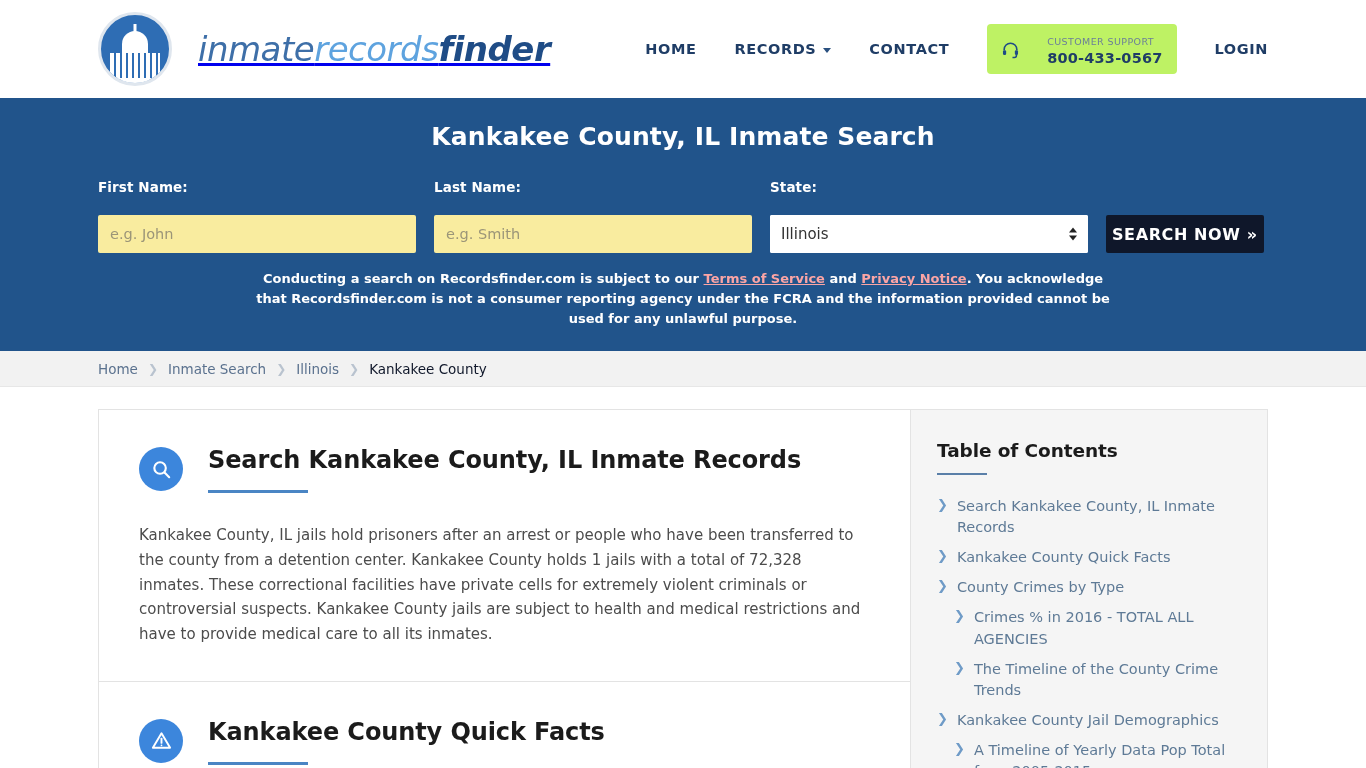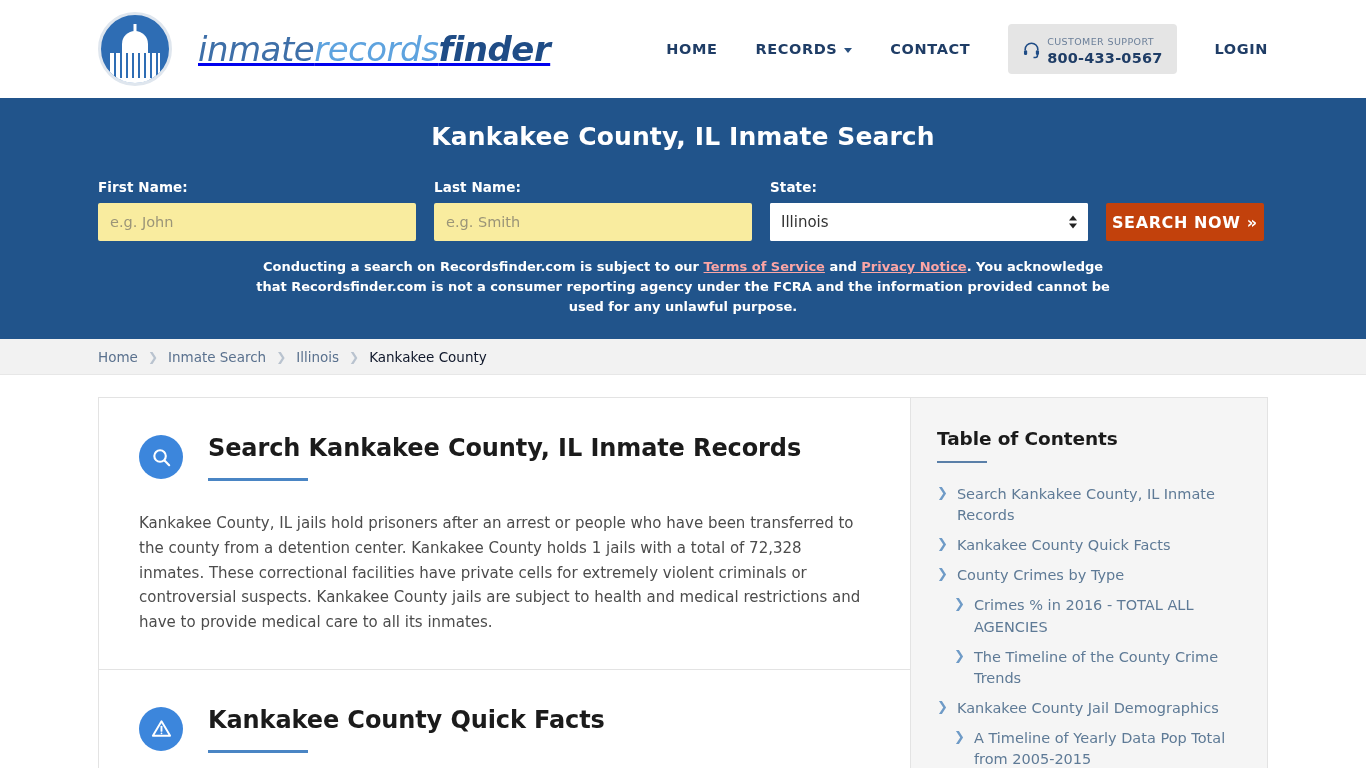--- a/index.html
+++ b/index.html
@@ -70,24 +70,24 @@
   }
   .caret {
     display: inline-block;
     width: 0; height: 0;
     border-left: 4.5px solid transparent;
     border-right: 4.5px solid transparent;
     border-top: 5px solid #29507f;
     margin-top: 2px;
   }
   .support {
-    background: #e5e5e5;
+    background: #bef264;
     border-radius: 4px;
     padding: 7px 14px;
-    display: flex; align-items: center; gap: 6px;
+    display: flex; align-items: center; gap: 27px;
   }
   .support .headset {
     width: 19px; height: 19px;
     color: #1F4C86;
     flex: none;
   }
   .support .lines { line-height: 1.1; }
   .support .lbl { font-size: 9.5px; color: #6b7f99; letter-spacing: 0.4px; font-weight: 400; }
   .support .num { font-size: 14.5px; color: #1F3D66; font-weight: 700; letter-spacing: 0.2px; }
 
@@ -104,21 +104,21 @@
     letter-spacing: 0.1px;
     margin-bottom: 28px;
   }
   .form-row { display: flex; align-items: flex-end; gap: 18px; }
   .field { display: flex; flex-direction: column; }
   .field.fn { width: 318px; }
   .field.ln { width: 318px; }
   .field.st { width: 318px; }
   .field label {
     font-size: 13.5px; font-weight: 700; color: #ffffff;
-    margin-bottom: 8px; letter-spacing: 0.1px;
+    margin-bottom: 20px; letter-spacing: 0.1px;
   }
   .field input {
     height: 38px;
     border: none;
     background: #F9EC9F;
     padding: 0 12px;
     font-size: 14.5px;
     color: #55523f;
     font-family: "DejaVu Sans", "Liberation Sans", sans-serif;
     border-radius: 2px;
@@ -139,21 +139,21 @@
   .spin {
     position: absolute; right: 11px; top: 50%; transform: translateY(-50%);
     display: flex; flex-direction: column; gap: 3px; pointer-events: none;
   }
   .spin i { display:block; width:0; height:0; border-left:4px solid transparent; border-right:4px solid transparent; }
   .spin .up { border-bottom: 5px solid #222; }
   .spin .dn { border-top: 5px solid #222; }
 
   .search-btn {
     height: 38px;
-    background: #c2410c;
+    background: #0f172a;
     color: #ffffff;
     border: none;
     padding: 0 6px;
     font-size: 16px;
     font-weight: 700;
     letter-spacing: 0.6px;
     cursor: pointer;
     border-radius: 2px;
     font-family: "DejaVu Sans", "Liberation Sans", sans-serif;
     white-space: nowrap;

